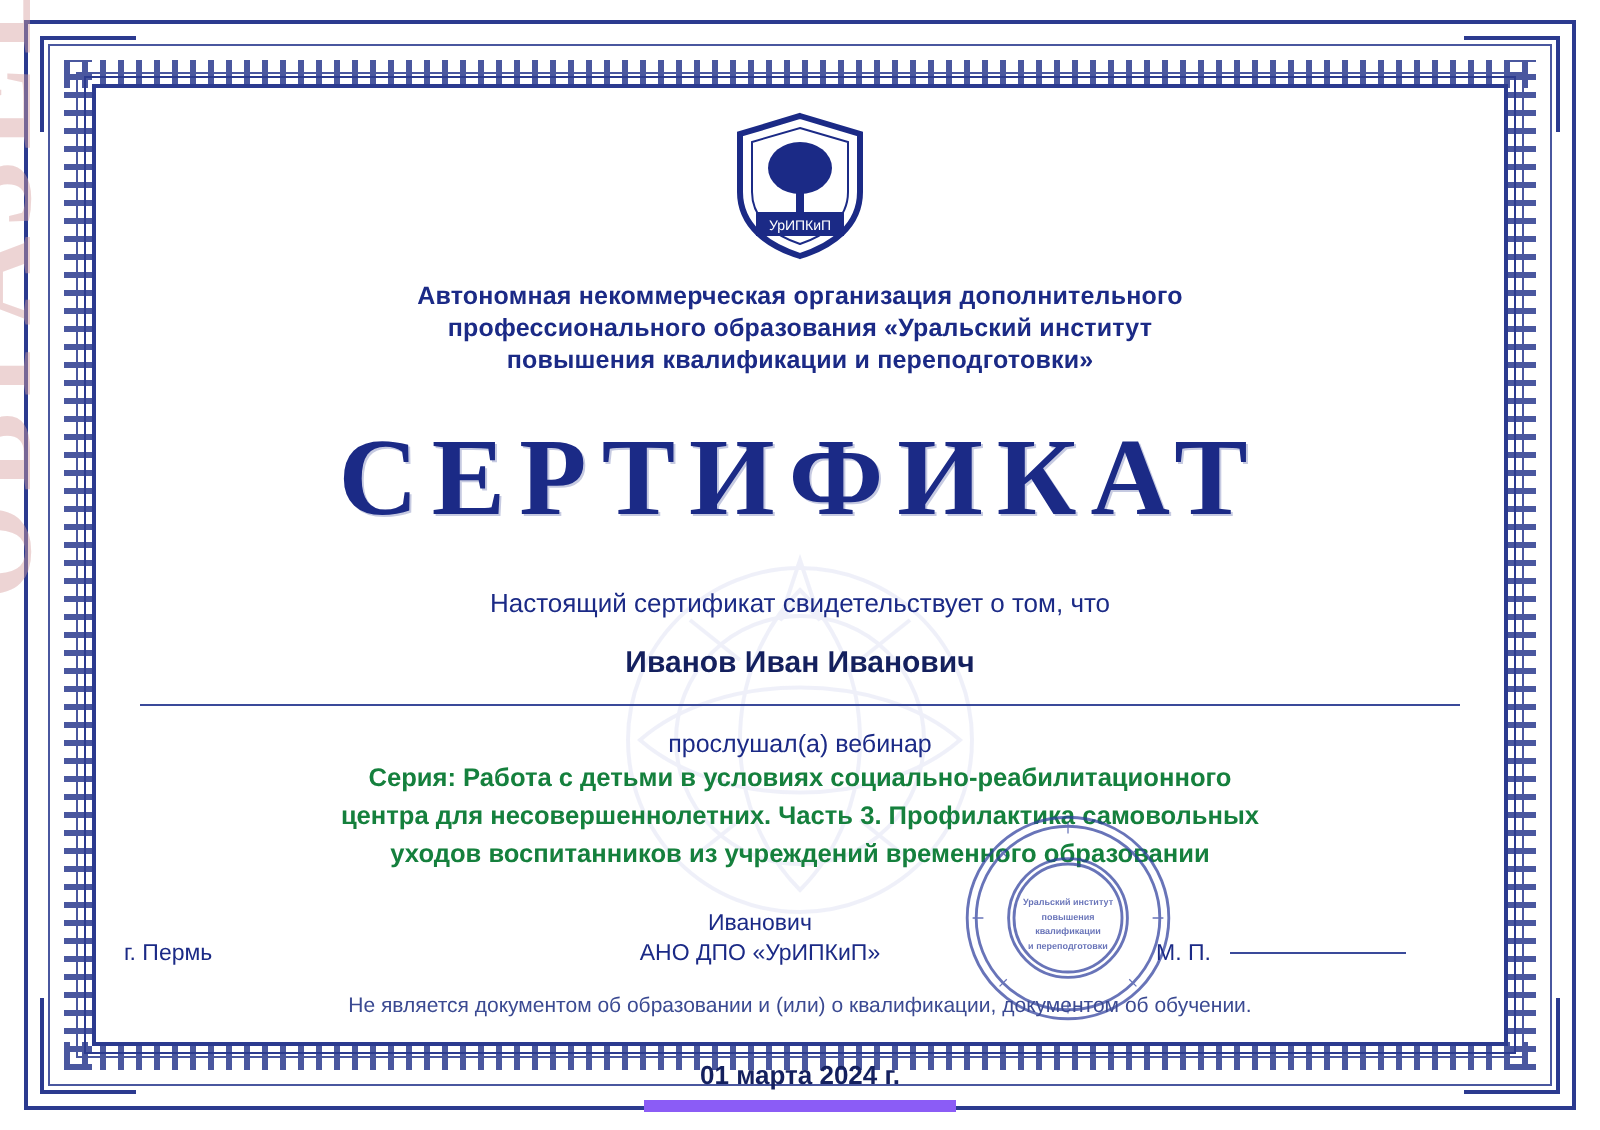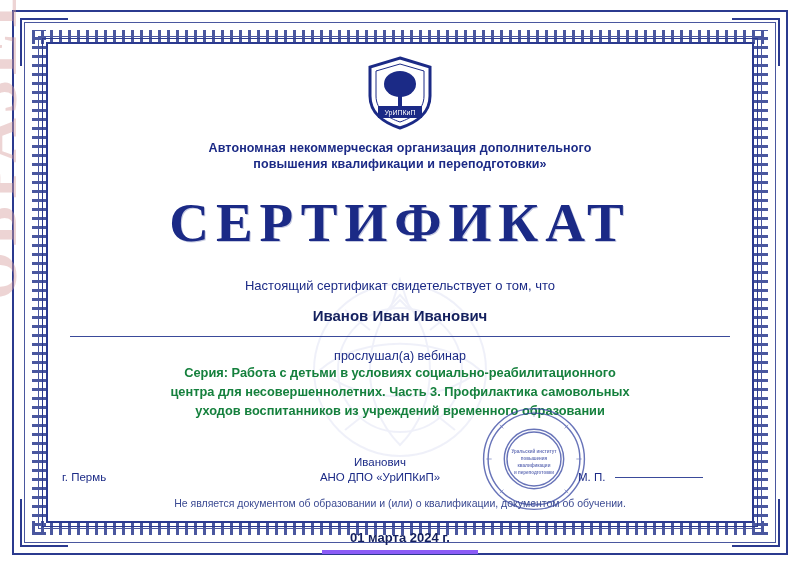--- a/index.html
+++ b/index.html
@@ -218,21 +218,21 @@
     left: 0; right: 0;
     top: 527px;
     text-align: center;
   }
   .date-box {
     display: inline-block;
     color: #14205e;
     font-weight: bold;
     font-size: 13px;
     padding: 3px 28px 5px 28px;
-    border-bottom: 4px solid #8b5cf6;
+    border-bottom: 6px solid #8b5cf6;
   }
 
   
   .stamp {
     position: absolute;
     left: 480px;
     top: 405px;
     width: 108px;
     height: 108px;
     opacity: .72;
@@ -283,20 +283,21 @@
           <rect x="32" y="36" width="4" height="14"></rect>
           <path d="M34 40 L26 34 M34 43 L42 37"></path>
         </g>
         <rect x="12" y="50" width="44" height="12" fill="#1b2a86"></rect>
         <text x="34" y="59" font-size="7" fill="#ffffff" text-anchor="middle" font-family="Liberation Sans, sans-serif">УрИПКиП</text>
       </svg>
     </div>
 
     <div>
       <div class="org-line">Автономная некоммерческая организация дополнительного</div>
+      <div class="org-line">профессионального образования «Уральский институт</div>
       <div class="org-line">повышения квалификации и переподготовки»</div>
     </div>
 
     <div class="title">СЕРТИФИКАТ</div>
 
     <div class="statement">Настоящий сертификат свидетельствует о том, что</div>
 
     <div class="name-block">
       <span class="name-text">Иванов Иван Иванович</span>
       <span class="name-rule"></span>

